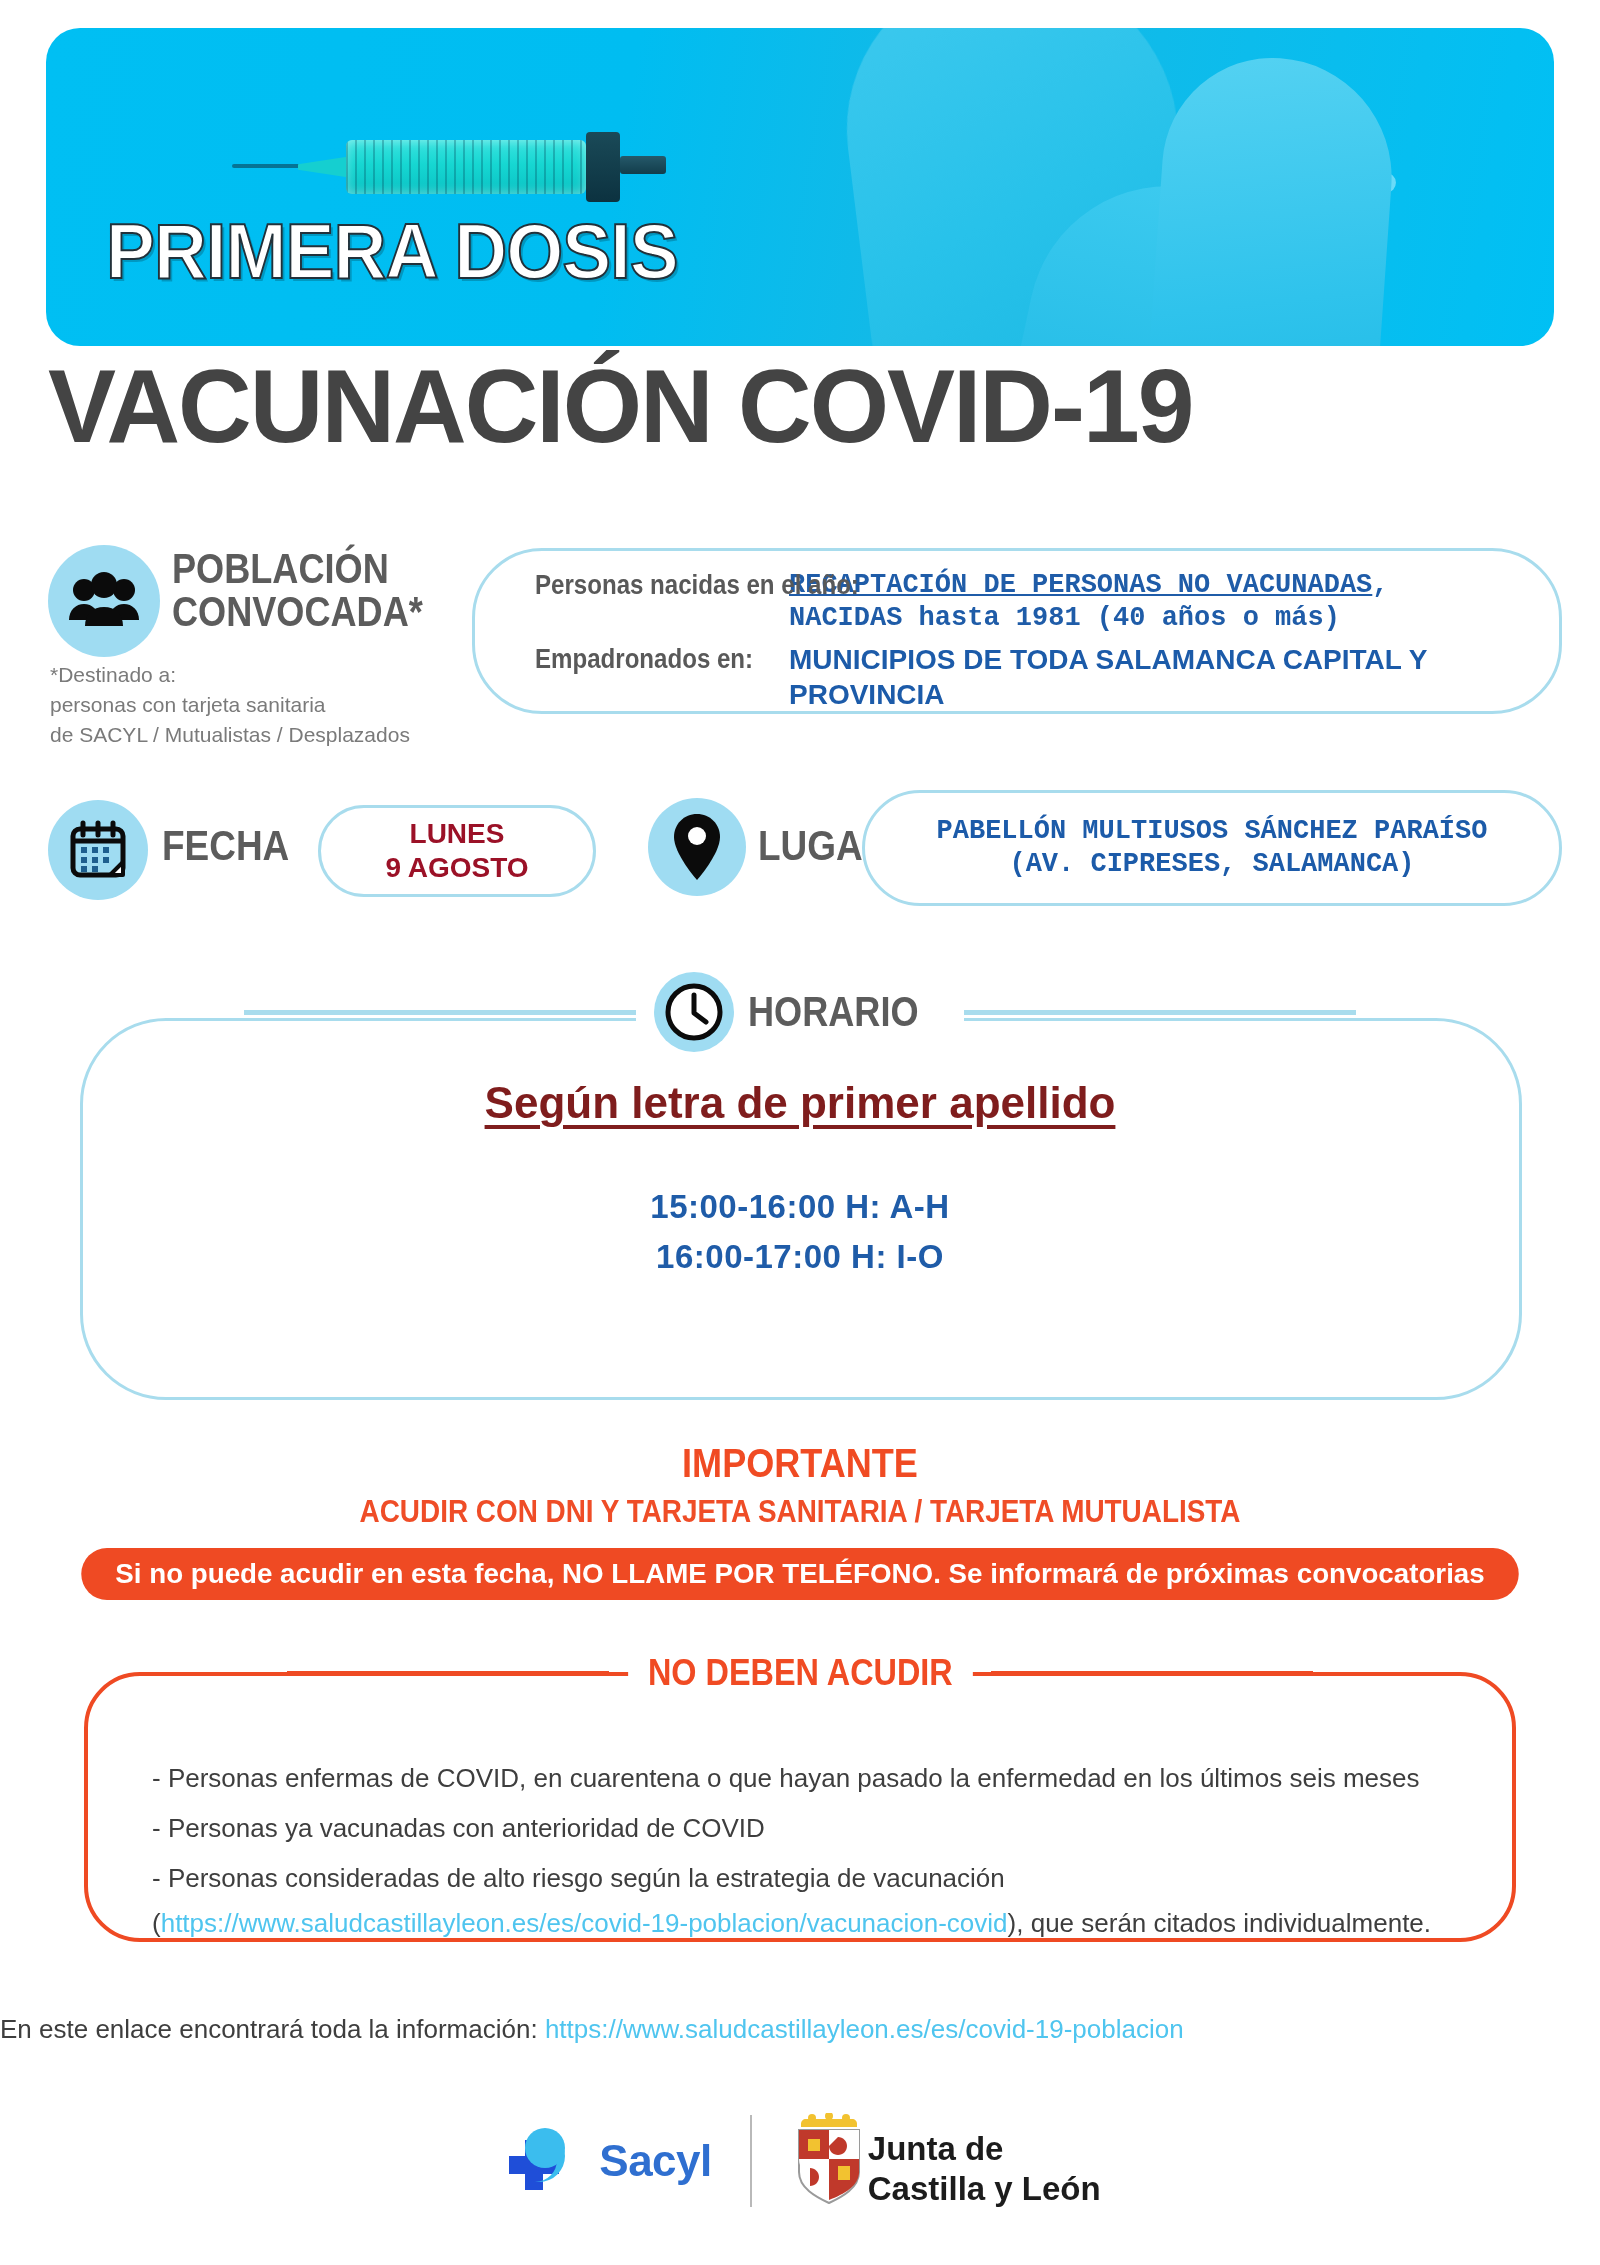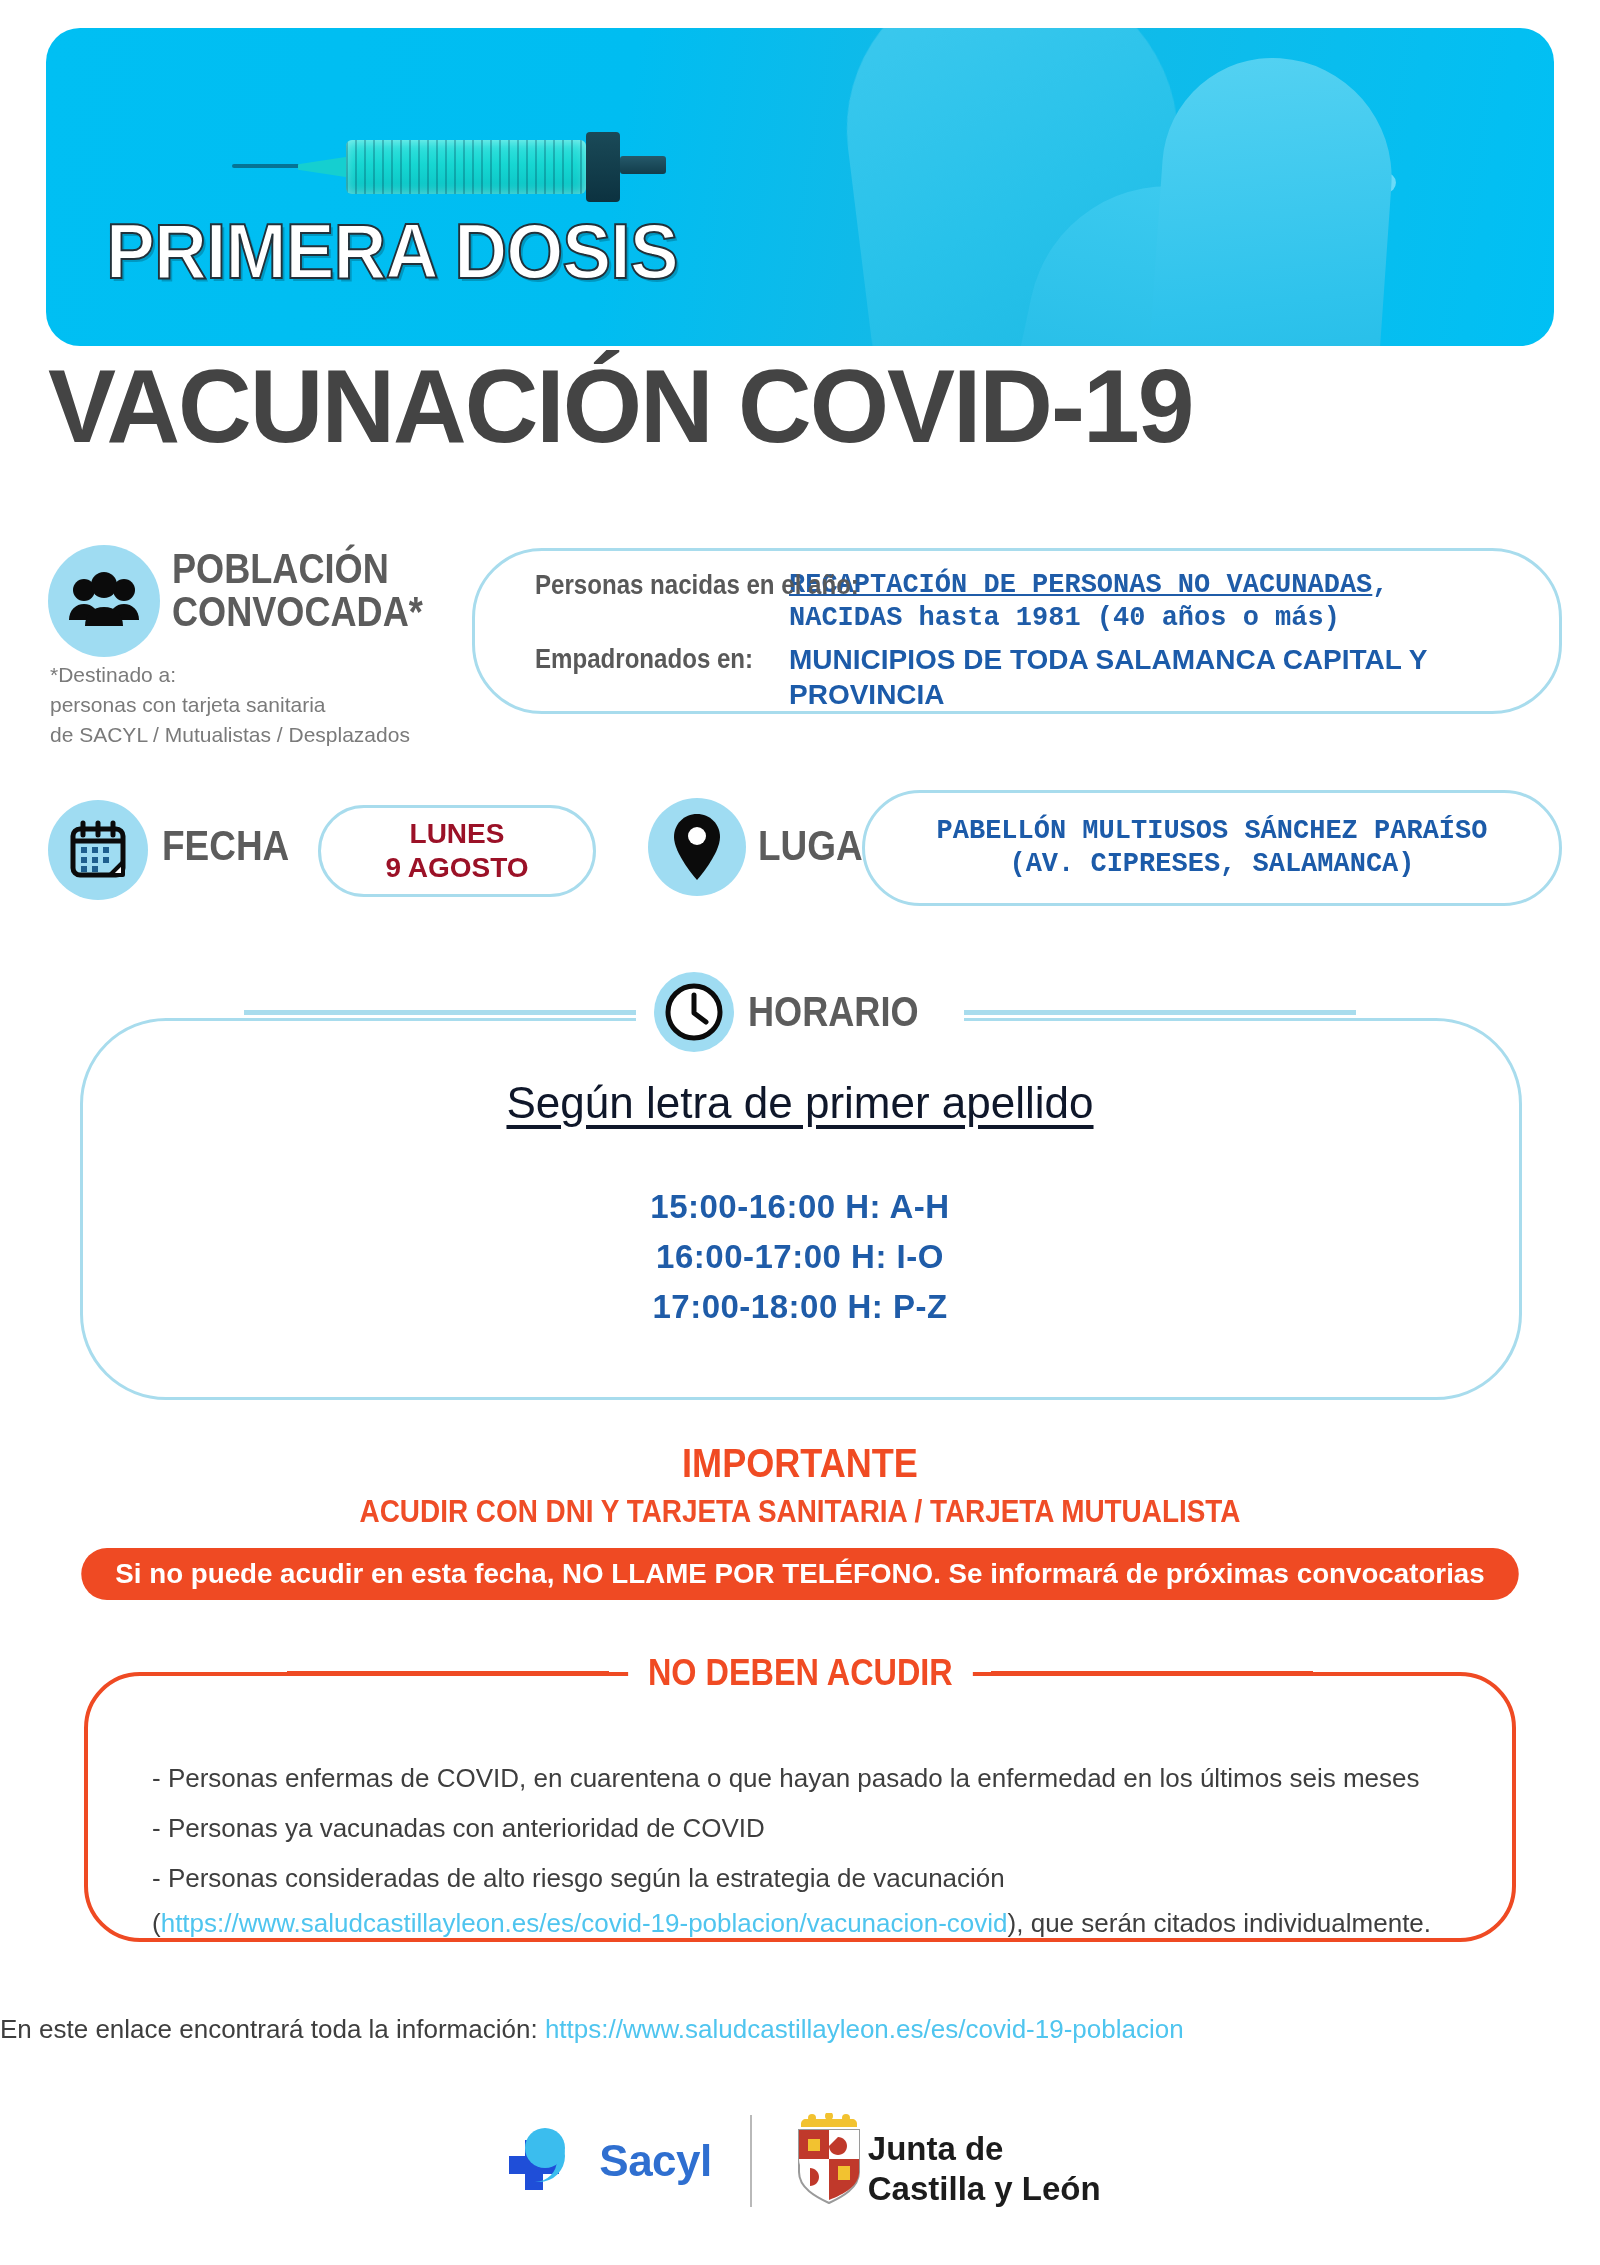--- a/index.html
+++ b/index.html
@@ -197,21 +197,21 @@
     width:80px; height:80px; border-radius:50%; background:#9fdcf2;
     display:flex; align-items:center; justify-content:center;
   }
   .clock svg { display:block; }
   .horario-label {
     font-size:42px; font-weight:700; color:#5c5c5c;
     transform: scaleX(0.86); transform-origin:left center;
   }
   .horario-sub {
     position:absolute; left:0; top:1078px; width:1600px;
-    text-align:center; font-size:44px; font-weight:400; color:#0f172a;
+    text-align:center; font-size:44px; font-weight:700; color:#7f1d1d;
     text-decoration: underline; text-underline-offset:7px;
   }
   .horario-list {
     position:absolute; left:0; top:1182px; width:1600px;
     text-align:center; color:#1f5ca8; font-size:33px; font-weight:700;
     line-height:1.52;
   }
   .horario-list div { letter-spacing:0.5px; }
 
   
@@ -379,21 +379,20 @@
         </svg>
       </div>
       <div class="horario-label">HORARIO</div>
     </div>
     <div class="hr-line"></div>
   </div>
   <div class="horario-sub">Según letra de primer apellido</div>
   <div class="horario-list">
     <div>15:00-16:00 H: A-H</div>
     <div>16:00-17:00 H: I-O</div>
-    <div>17:00-18:00 H: P-Z</div>
   </div>
 
   <div class="importante-title">IMPORTANTE</div>
   <div class="importante-sub">ACUDIR CON DNI Y TARJETA SANITARIA / TARJETA MUTUALISTA</div>
   <div class="importante-banner">Si no puede acudir en esta fecha, NO LLAME POR TELÉFONO. Se informará de próximas convocatorias</div>
 
   <div class="nda-box"></div>
   <div class="nda-head">
     <div class="nda-line"></div>
     <div class="nda-title">NO DEBEN ACUDIR</div>

